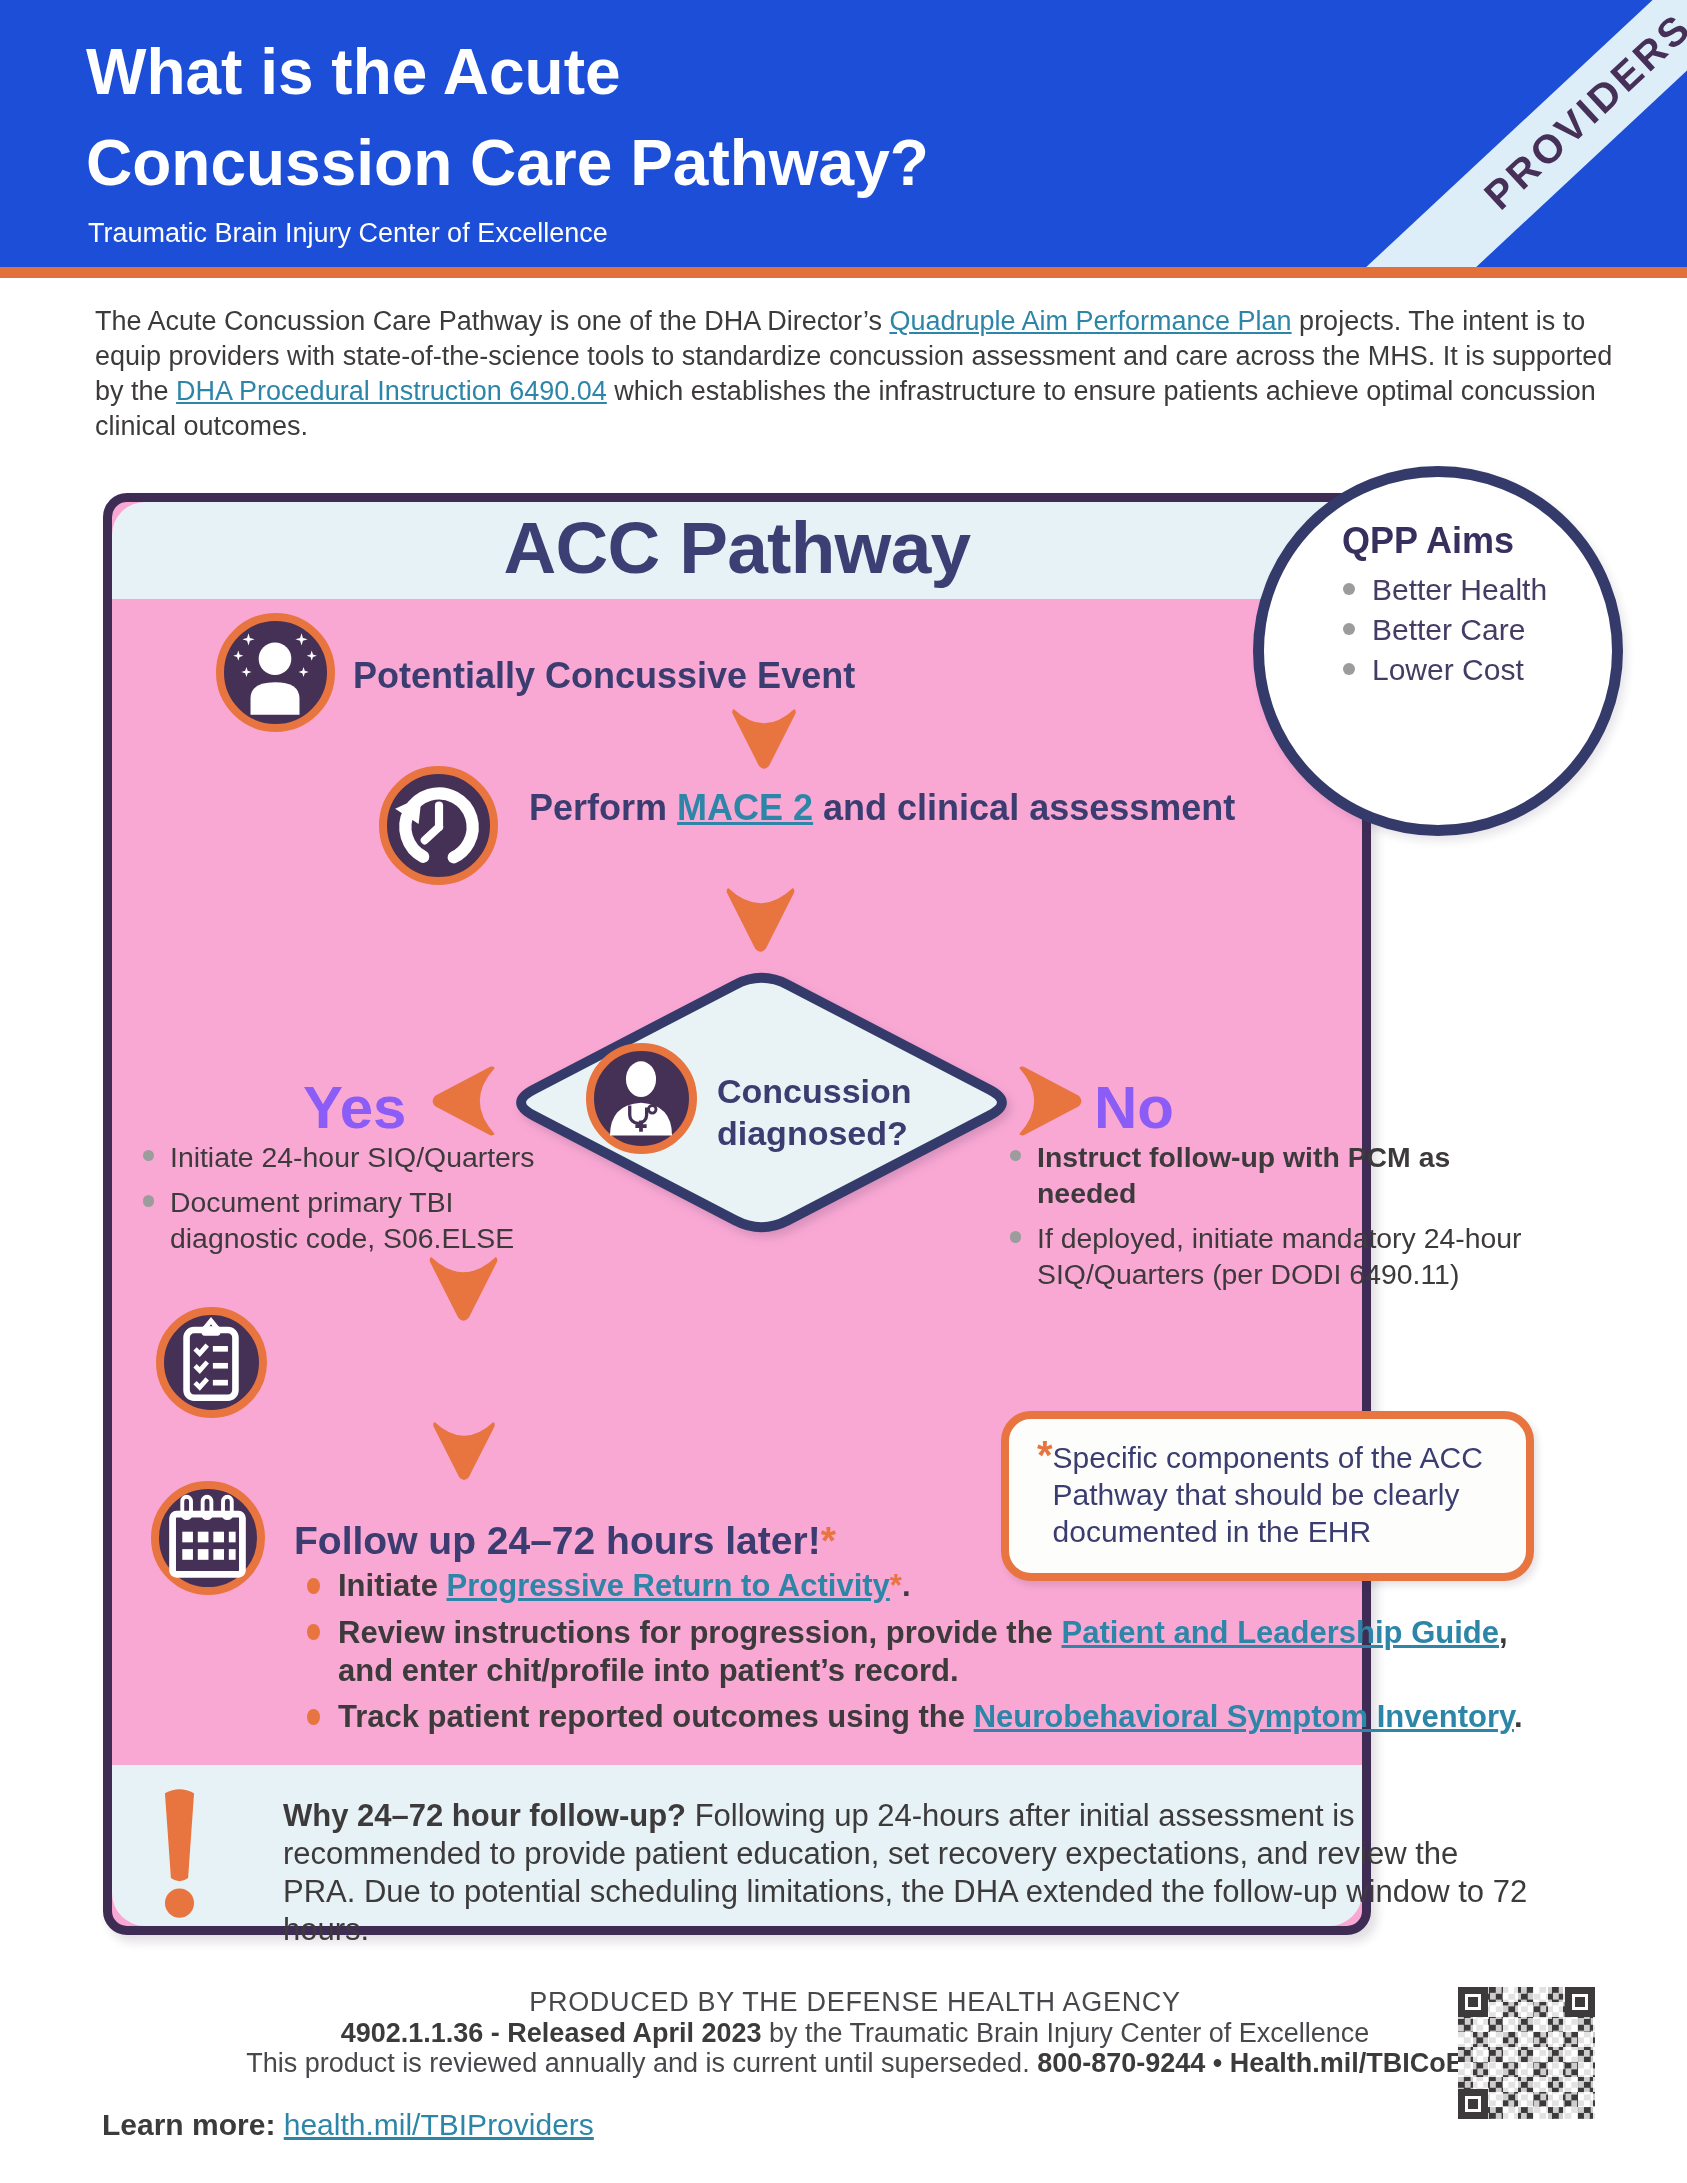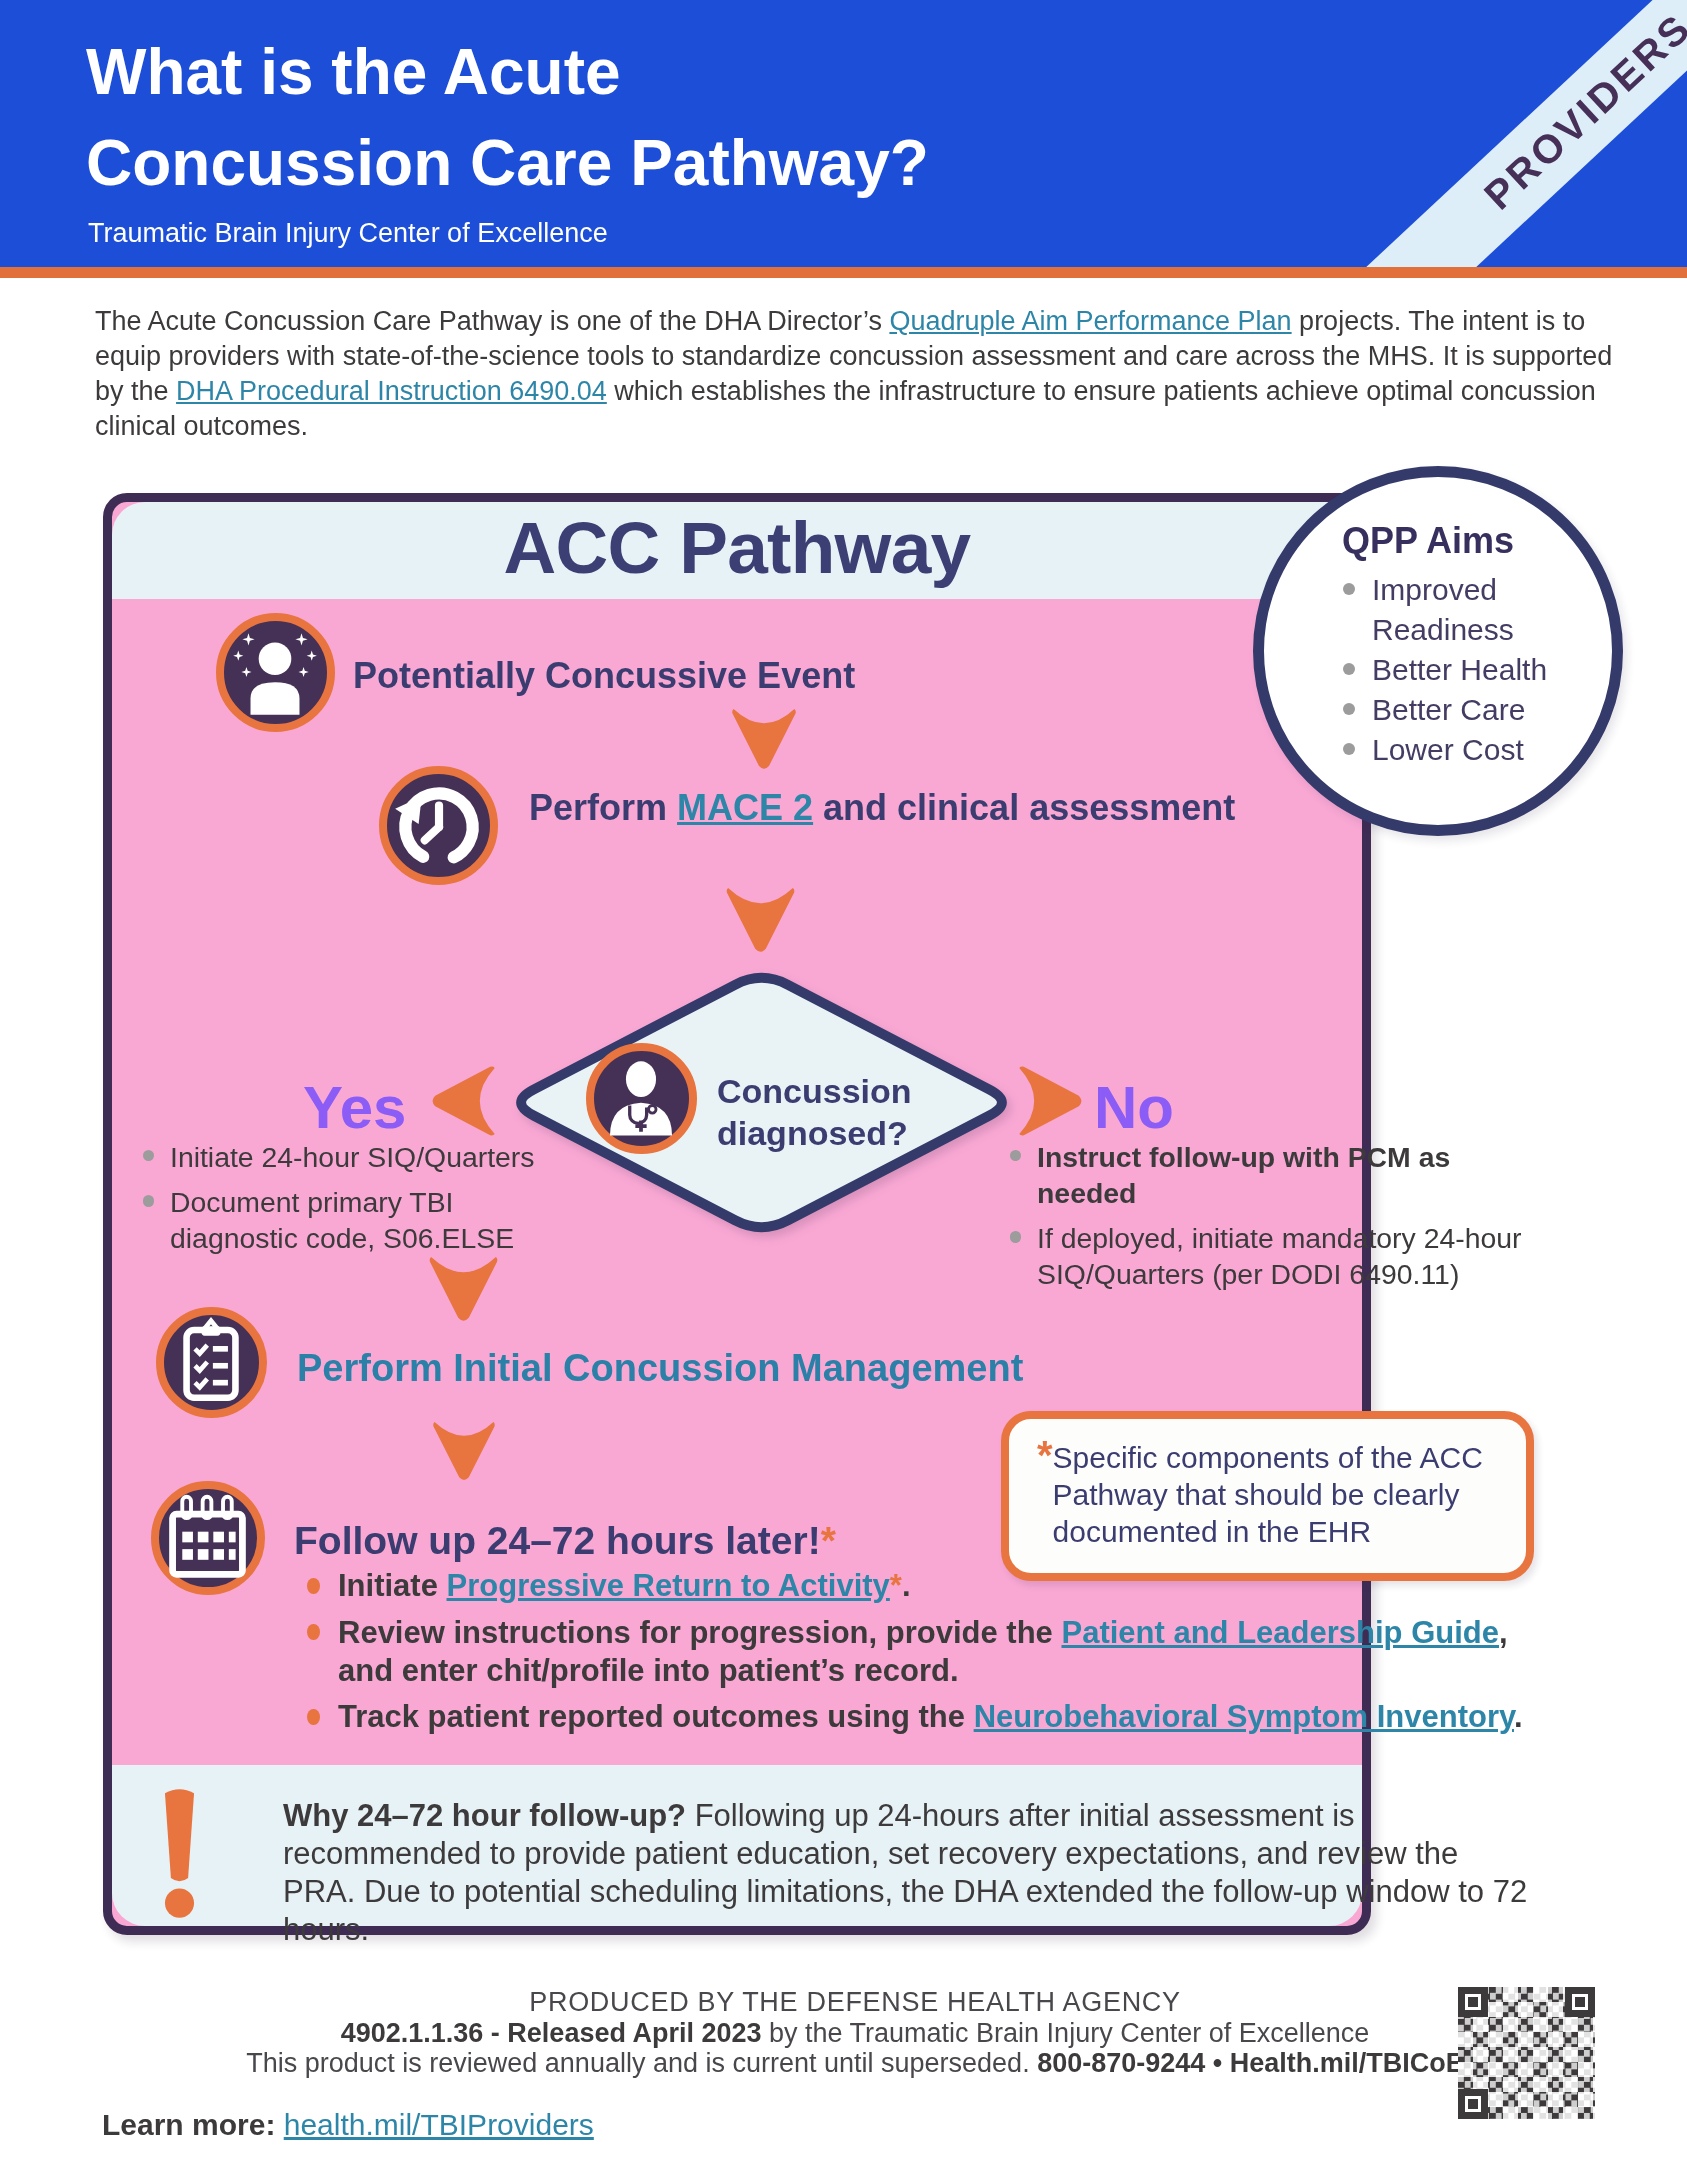--- a/index.html
+++ b/index.html
@@ -102,21 +102,20 @@
 
   <div class="acc-box">
     <div class="box-strip"></div>
     <div class="acc-title">ACC Pathway</div>
     <div class="bottom-strip"></div>
   </div>
 
   <div class="qpp-circle">
     <div class="qpp-title">QPP Aims</div>
     <ul class="qpp-list">
-      <li>Improved Readiness</li>
       <li>Better Health</li>
       <li>Better Care</li>
       <li>Lower Cost</li>
     </ul>
   </div>
 
   <div class="icon-circle" style="left:216px;top:613px;width:119px;height:119px;">
     <svg width="102" height="102" viewBox="0 0 100 100">
       <circle cx="50" cy="37" r="16" fill="#ffffff"></circle>
       <path d="M26 92 L26 76 Q26 60 50 60 Q74 60 74 76 L74 92 Z" fill="#ffffff"></path>
@@ -199,21 +198,20 @@
       <path d="M42 16 L50 6 L58 16" fill="none" stroke="#ffffff" stroke-width="5"></path>
       <rect x="40" y="12" width="20" height="10" rx="3" fill="#ffffff"></rect>
       <path d="M33 36 l5 5 l8 -9" fill="none" stroke="#ffffff" stroke-width="5"></path>
       <rect x="52" y="33" width="16" height="6" fill="#ffffff"></rect>
       <path d="M33 54 l5 5 l8 -9" fill="none" stroke="#ffffff" stroke-width="5"></path>
       <rect x="52" y="51" width="16" height="6" fill="#ffffff"></rect>
       <path d="M33 72 l5 5 l8 -9" fill="none" stroke="#ffffff" stroke-width="5"></path>
       <rect x="52" y="69" width="16" height="6" fill="#ffffff"></rect>
     </svg>
   </div>
-  <div class="step-label" style="left:297px;top:1347px;font-size:38px;color:#2a80a7;">Perform Initial Concussion Management</div>
 
   <svg style="position:absolute;left:431px;top:1422px;" width="66" height="60" viewBox="0 0 104 100">
     <path d="M3,0 Q52,46 101,0 Q104,2 103,7 L60,92 Q52,101 44,92 L1,7 Q0,2 3,0 Z" fill="#e8743f"></path>
   </svg>
 
   <div class="note-box"><span class="note-star">*</span><span class="note-text">Specific components of the ACC
 Pathway that should be clearly
 documented in the EHR</span></div>
 
   <div class="icon-circle" style="left:151px;top:1481px;width:114px;height:114px;">

